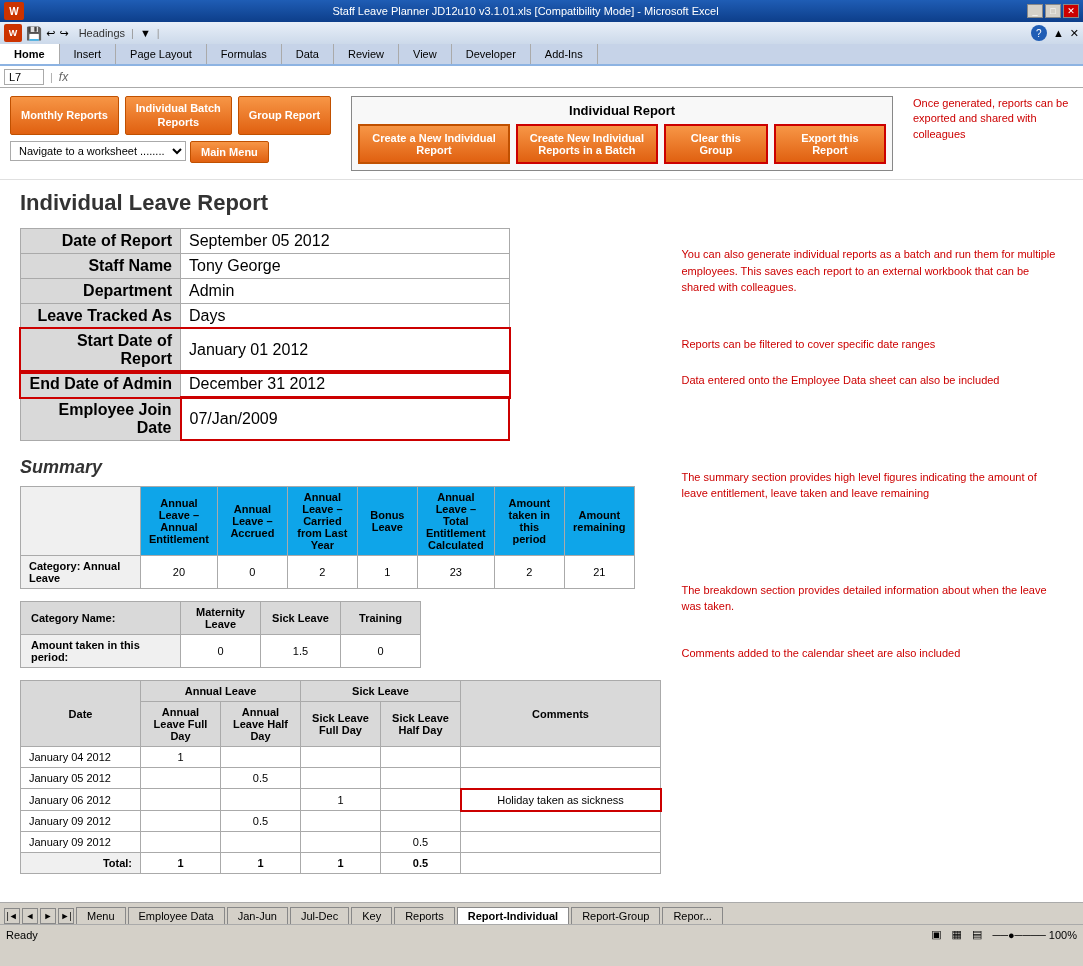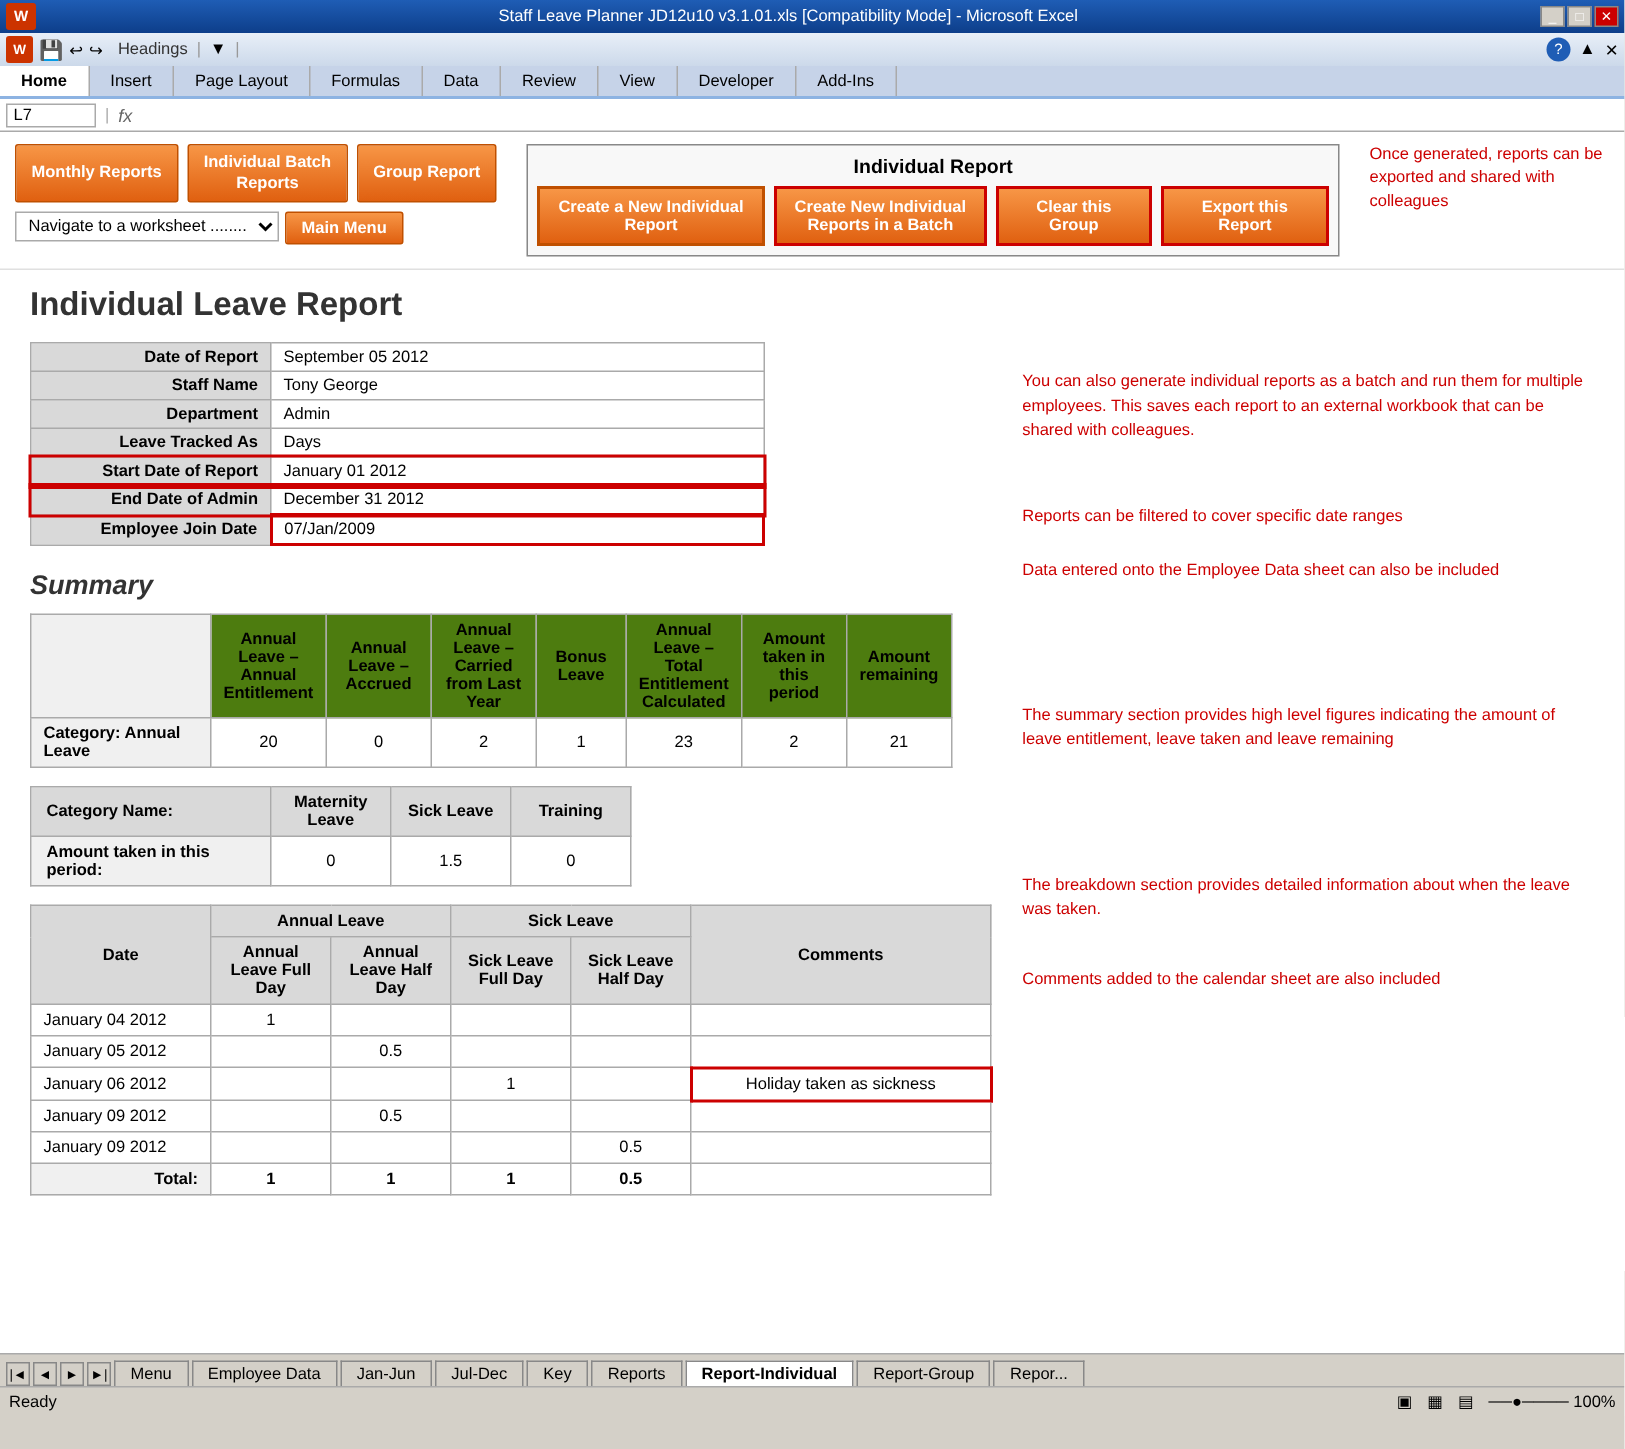--- a/index.html
+++ b/index.html
@@ -23,21 +23,21 @@
     
     .ribbon { background: #dce6f0; border-bottom: 2px solid #8db3e2; }
     .ribbon-top { height: 22px; background: linear-gradient(to bottom, #e8eff8, #ccd9ea); display: flex; align-items: center; padding: 0 4px; gap: 4px; font-size: 11px; }
     .ribbon-top .sep { color: #999; margin: 0 2px; }
     .ribbon-tabs { display: flex; background: #c6d3e8; }
     .ribbon-tab { padding: 4px 14px; font-size: 11px; cursor: pointer; border-right: 1px solid #aaa; }
     .ribbon-tab.active { background: white; border-bottom: none; font-weight: bold; }
 
     
     .formula-bar { height: 22px; background: white; border-bottom: 1px solid #aaa; display: flex; align-items: center; padding: 0 4px; gap: 4px; font-size: 11px; }
-    .name-box { width: 60px; border: 1px solid #aaa; padding: 1px 4px; font-size: 11px; }
+    .name-box { width: 40px; border: 1px solid #aaa; padding: 1px 4px; font-size: 11px; }
     .formula-bar-sep { color: #aaa; margin: 0 2px; }
     .fx-label { color: #666; font-style: italic; font-size: 12px; }
 
     
     .excel-body { display: flex; flex-direction: column; background: white; height: calc(966px - 22px - 44px - 22px - 22px); overflow: hidden; }
 
     .btn-orange {
       background: linear-gradient(to bottom, #f79646, #e06010);
       color: white;
       border: 1px solid #c05000;
@@ -66,31 +66,31 @@
     .side-note { color: #cc0000; font-size: 11px; line-height: 1.4; max-width: 160px; }
 
     
     .sheet-content { flex: 1; overflow-y: auto; overflow-x: hidden; padding: 10px 20px; background: white; }
 
     
     .report-main-title { font-size: 22px; font-weight: bold; color: #333; margin-bottom: 12px; font-style: normal; }
 
     
     .report-info-table { border-collapse: collapse; width: 490px; margin-bottom: 16px; }
-    .report-info-table td { border: 1px solid #aaa; padding: 3px 8px; font-size: 11px; }
+    .report-info-table td { border: 1px solid #aaa; padding: 3px 8px; font-size: 16px; }
     .report-info-table td:first-child { background: #d9d9d9; font-weight: bold; text-align: right; width: 160px; }
     .report-info-table td:last-child { background: white; }
 
     
     .section-title { font-size: 18px; font-style: italic; font-weight: bold; margin: 10px 0 8px 0; color: #333; }
 
     
     .summary-table { border-collapse: collapse; font-size: 11px; margin-bottom: 12px; }
     .summary-table th, .summary-table td { border: 1px solid #aaa; padding: 4px 8px; text-align: center; }
-    .summary-table th { background: #4d7c0f; font-weight: bold; }
+    .summary-table th { background: #0ea5e9; font-weight: bold; }
     .summary-table td.row-label { text-align: left; background: #f0f0f0; font-weight: bold; }
     .summary-table td.data-cell { background: white; }
 
     
     .category-table { border-collapse: collapse; font-size: 11px; margin-bottom: 12px; }
     .category-table th, .category-table td { border: 1px solid #aaa; padding: 4px 10px; text-align: center; }
     .category-table th { background: #d9d9d9; font-weight: bold; }
     .category-table td.row-label { text-align: left; background: #f0f0f0; font-weight: bold; }
 
     

